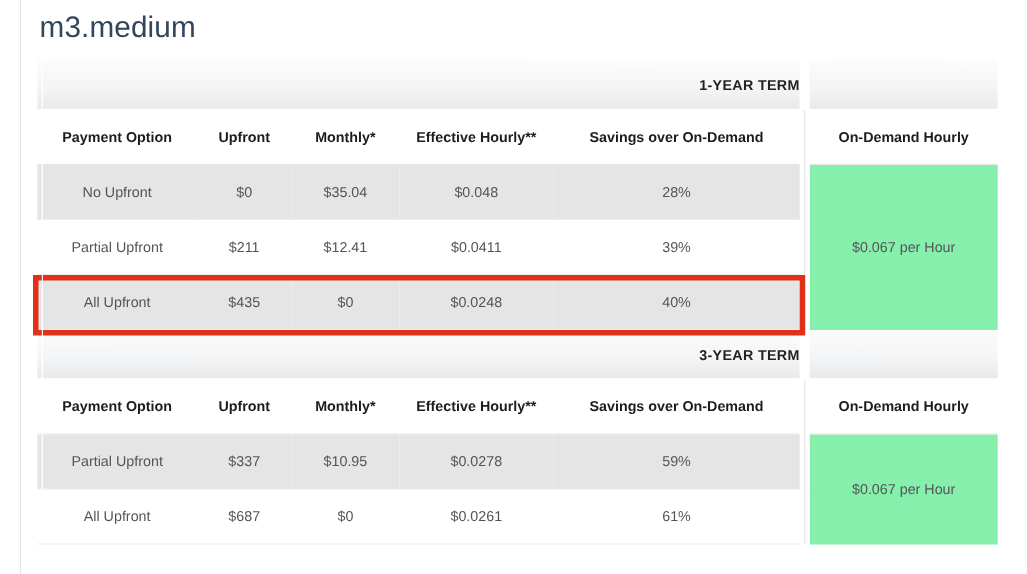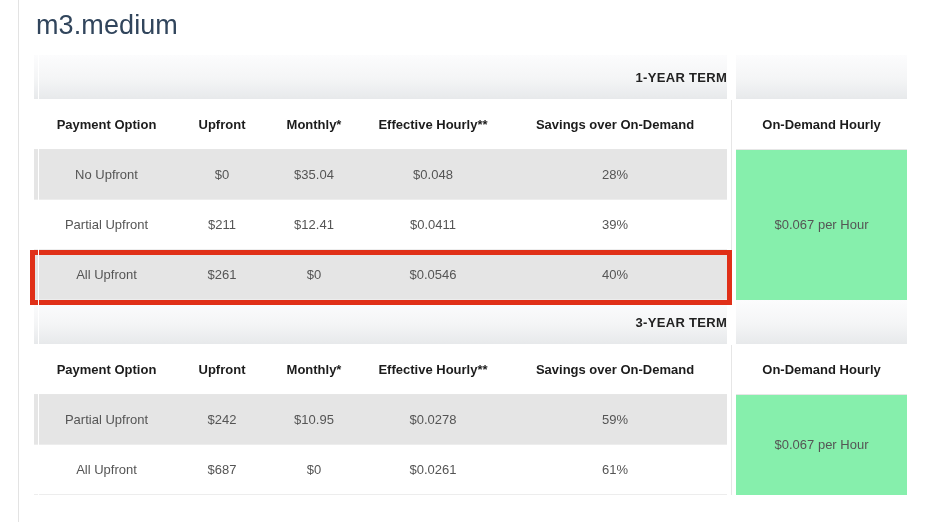--- a/index.html
+++ b/index.html
@@ -215,23 +215,23 @@
           <td>Partial Upfront</td>
           <td>$211</td>
           <td>$12.41</td>
           <td>$0.0411</td>
           <td>39%</td>
           <td class="gap"></td>
         </tr>
 
         <tr class="data alt">
           <td>All Upfront</td>
-          <td>$261</td>
+          <td>$435</td>
           <td>$0</td>
-          <td>$0.0546</td>
+          <td>$0.0248</td>
           <td>40%</td>
           <td class="gap"></td>
         </tr>
       </tbody>
     </table>
 
     <div class="highlight-box"></div>
 
     <table class="pricing">
       <colgroup>
@@ -255,21 +255,21 @@
           <th>Upfront</th>
           <th>Monthly*</th>
           <th>Effective Hourly**</th>
           <th>Savings over On-Demand</th>
           <th class="gap"></th>
           <th>On-Demand Hourly</th>
         </tr>
 
         <tr class="data alt">
           <td>Partial Upfront</td>
-          <td>$242</td>
+          <td>$337</td>
           <td>$10.95</td>
           <td>$0.0278</td>
           <td>59%</td>
           <td class="gap"></td>
           <td class="ondemand" rowspan="2">$0.067 per Hour</td>
         </tr>
 
         <tr class="data">
           <td>All Upfront</td>
           <td>$687</td>

